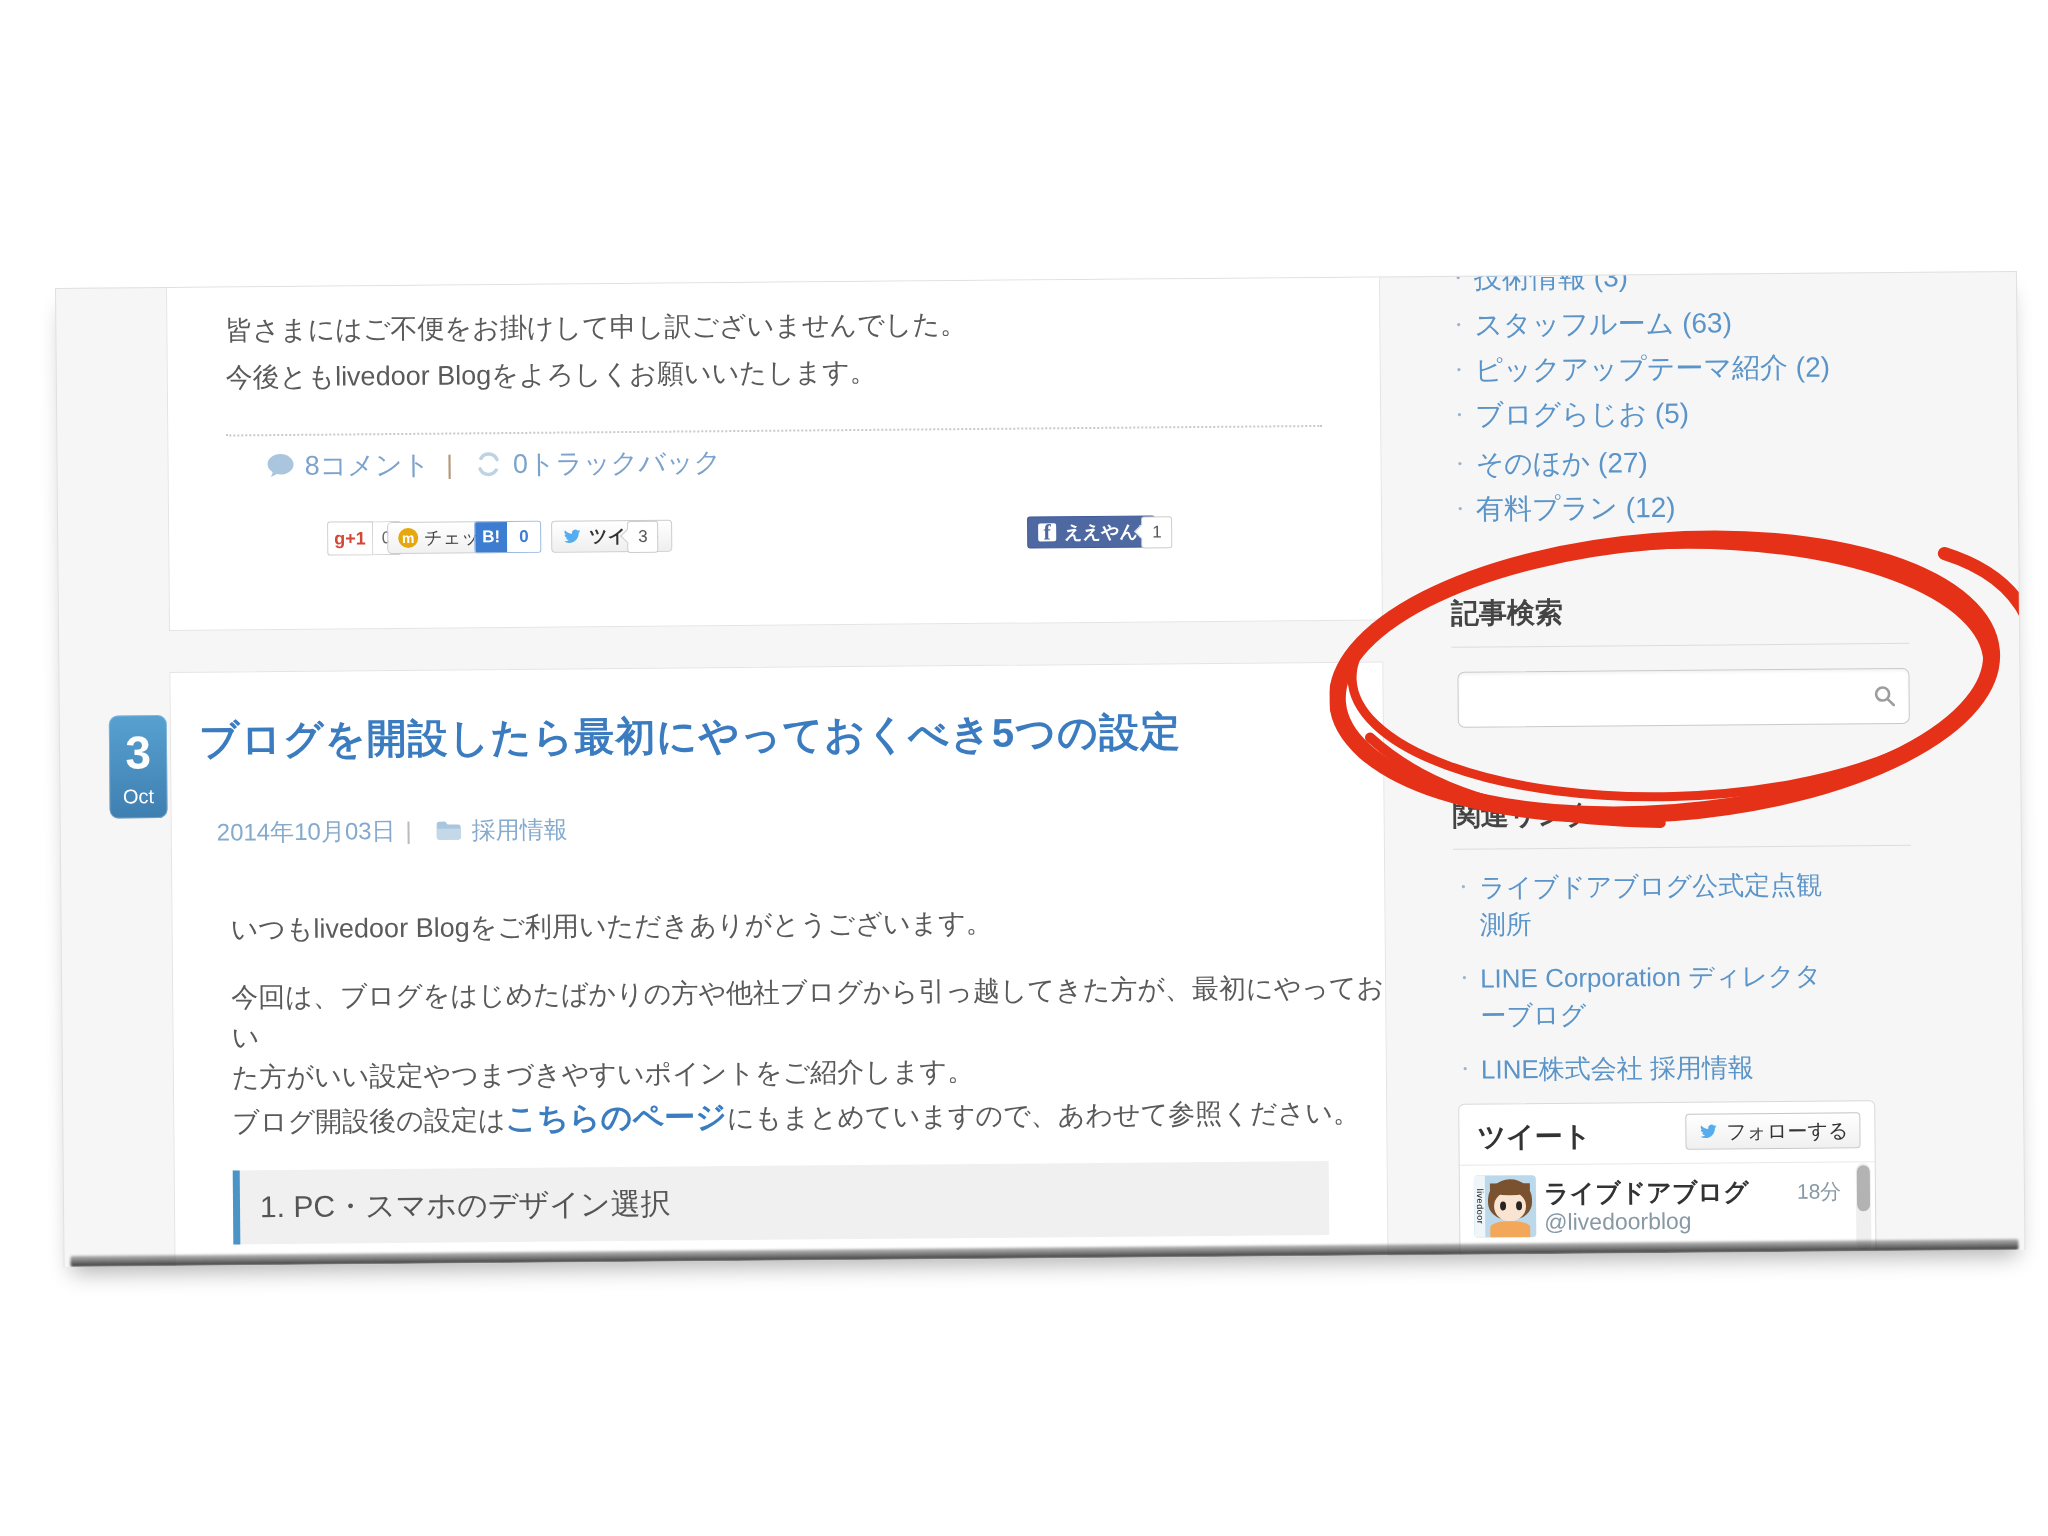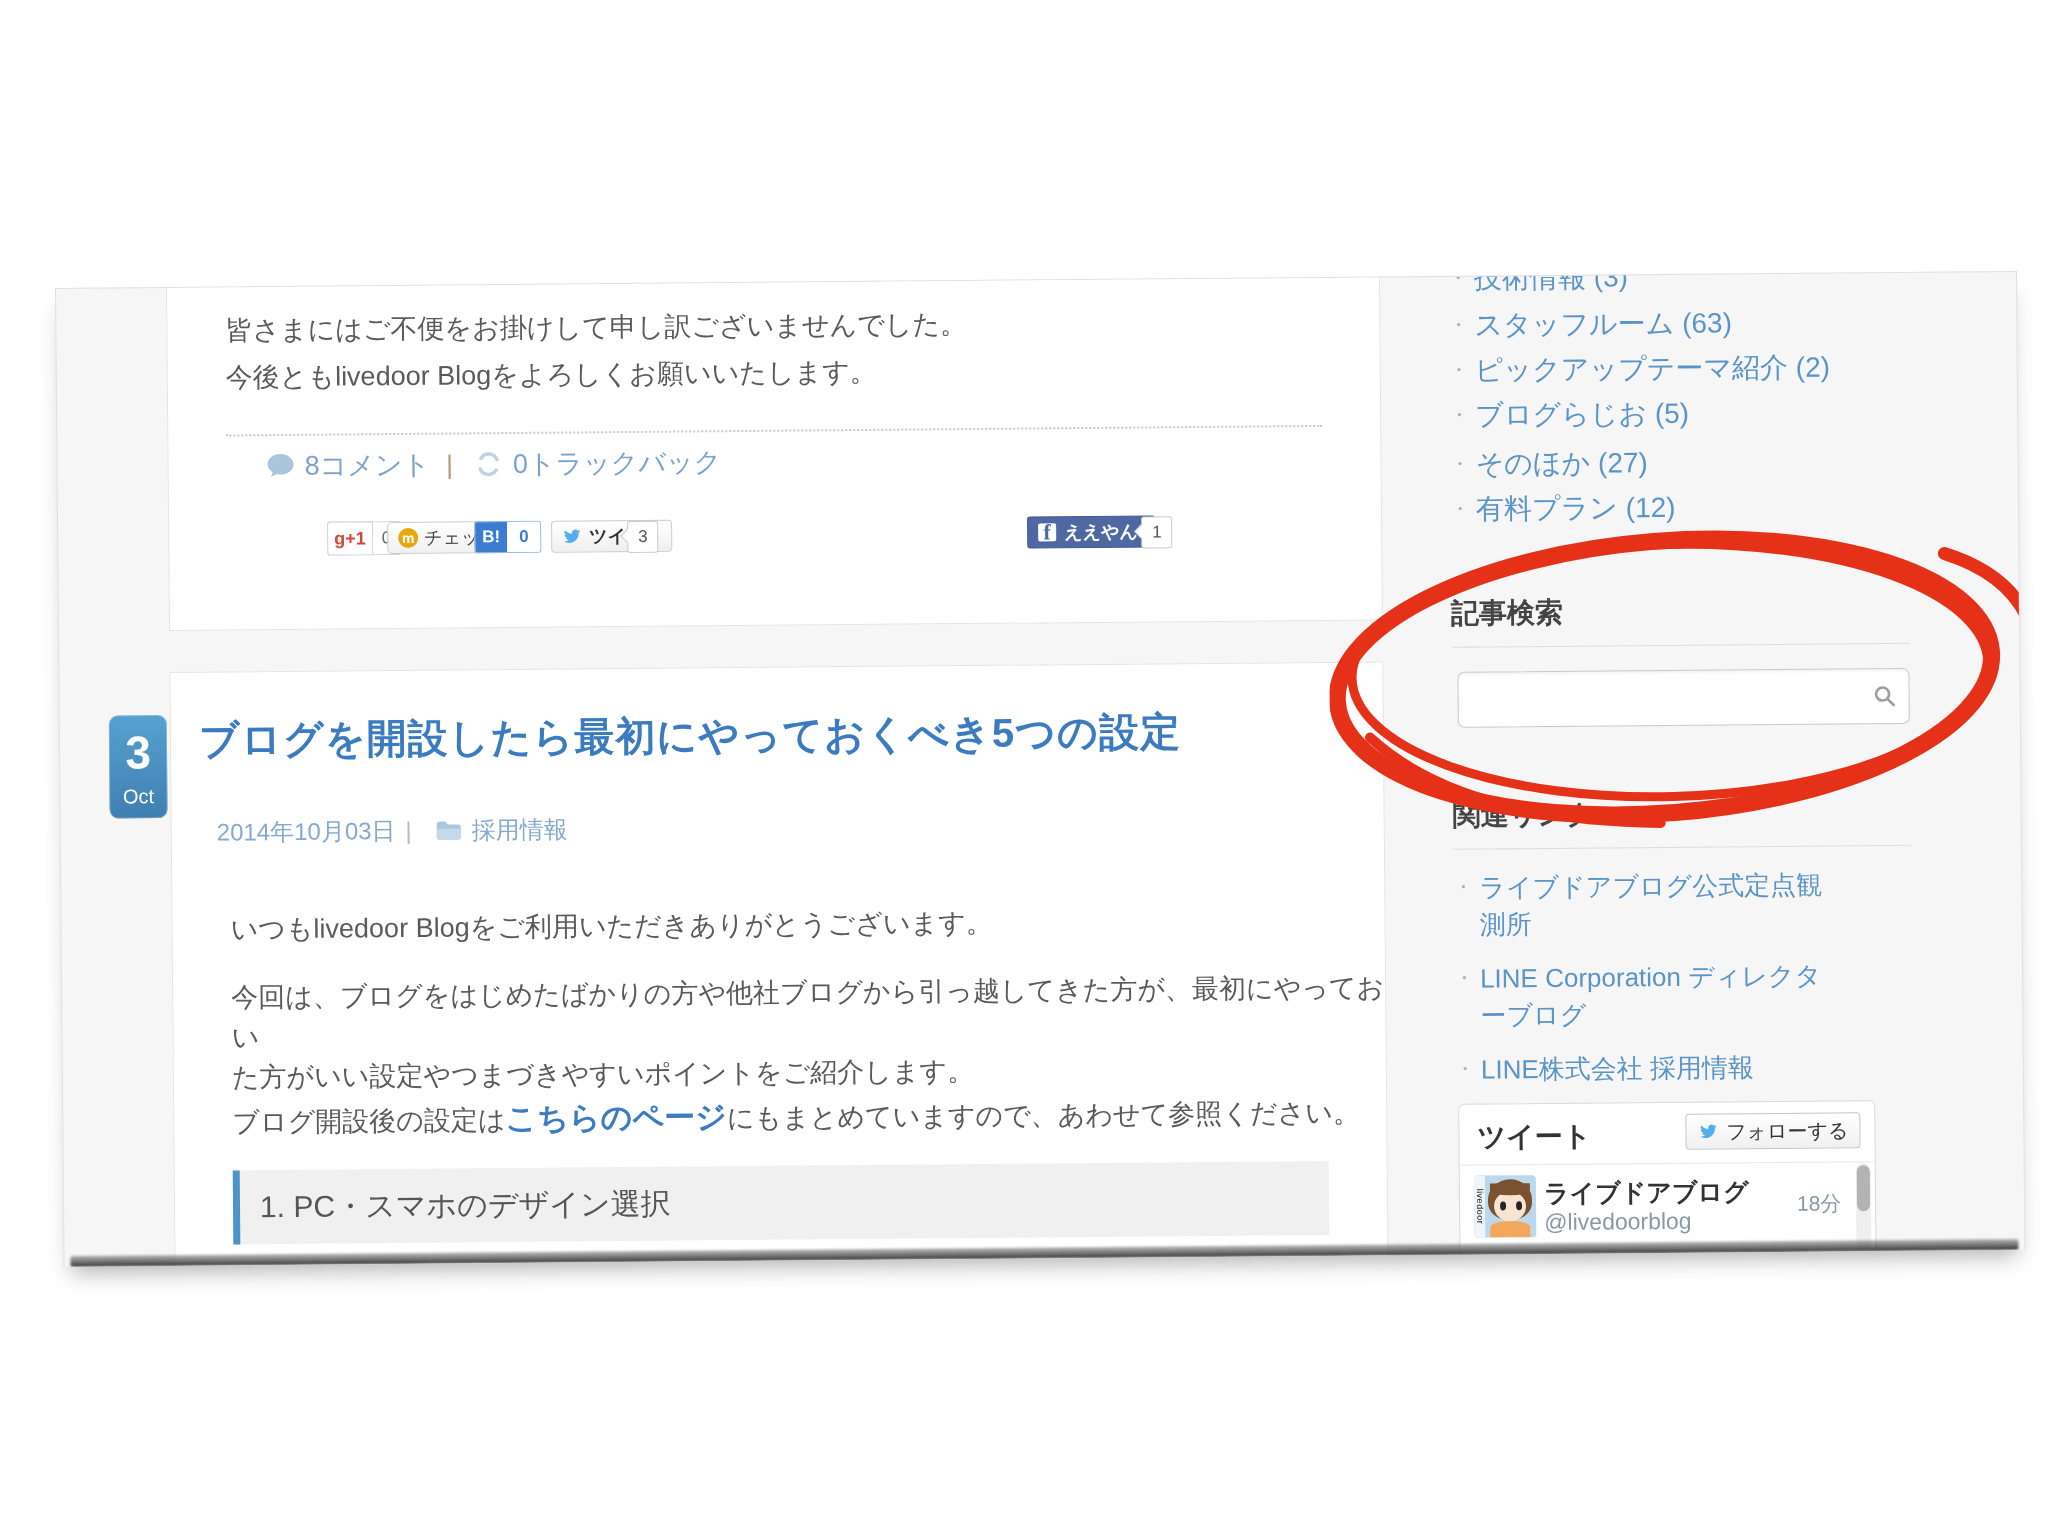--- a/index.html
+++ b/index.html
@@ -107,21 +107,21 @@
         color:#222;font-size:9px;writing-mode:vertical-rl;text-align:center;letter-spacing:.5px;}
   .av-hair{position:absolute;left:14px;top:4px;width:44px;height:40px;border-radius:50% 50% 42% 42%;
         background:#7a5230;}
   .av-face{position:absolute;left:20px;top:16px;width:32px;height:30px;border-radius:50%;
         background:#f8e4d0;}
   .av-eye1{position:absolute;left:26px;top:26px;width:6px;height:9px;border-radius:50%;background:#2a2323;}
   .av-eye2{position:absolute;left:42px;top:26px;width:6px;height:9px;border-radius:50%;background:#2a2323;}
   .av-bang{position:absolute;left:16px;top:8px;width:40px;height:12px;border-radius:0 0 50% 50%;background:#7a5230;}
   .av-shirt{position:absolute;left:16px;top:46px;width:40px;height:16px;border-radius:40% 40% 0 0;background:#f2a75b;}
   .tw-name{position:absolute;left:84px;top:73px;font-size:25px;font-weight:bold;color:#333;}
-  .tw-time{position:absolute;left:337px;top:76px;font-size:21px;color:#8899a6;margin-top:12px;}
+  .tw-time{position:absolute;left:337px;top:76px;font-size:21px;color:#8899a6;}
   .tw-handle{position:absolute;left:84px;top:105px;font-size:23px;color:#8899a6;}
   .tw-scroll{position:absolute;right:4px;top:62px;bottom:0;width:15px;background:#efefef;border-radius:8px;}
   .tw-thumb{position:absolute;right:5px;top:64px;width:13px;height:46px;background:#b3b3b3;border-radius:7px;}
   .red-circle{position:absolute;left:1270px;top:230px;pointer-events:none;}
 </style>
 </head>
 <body>
 
 <div class="page">
 

